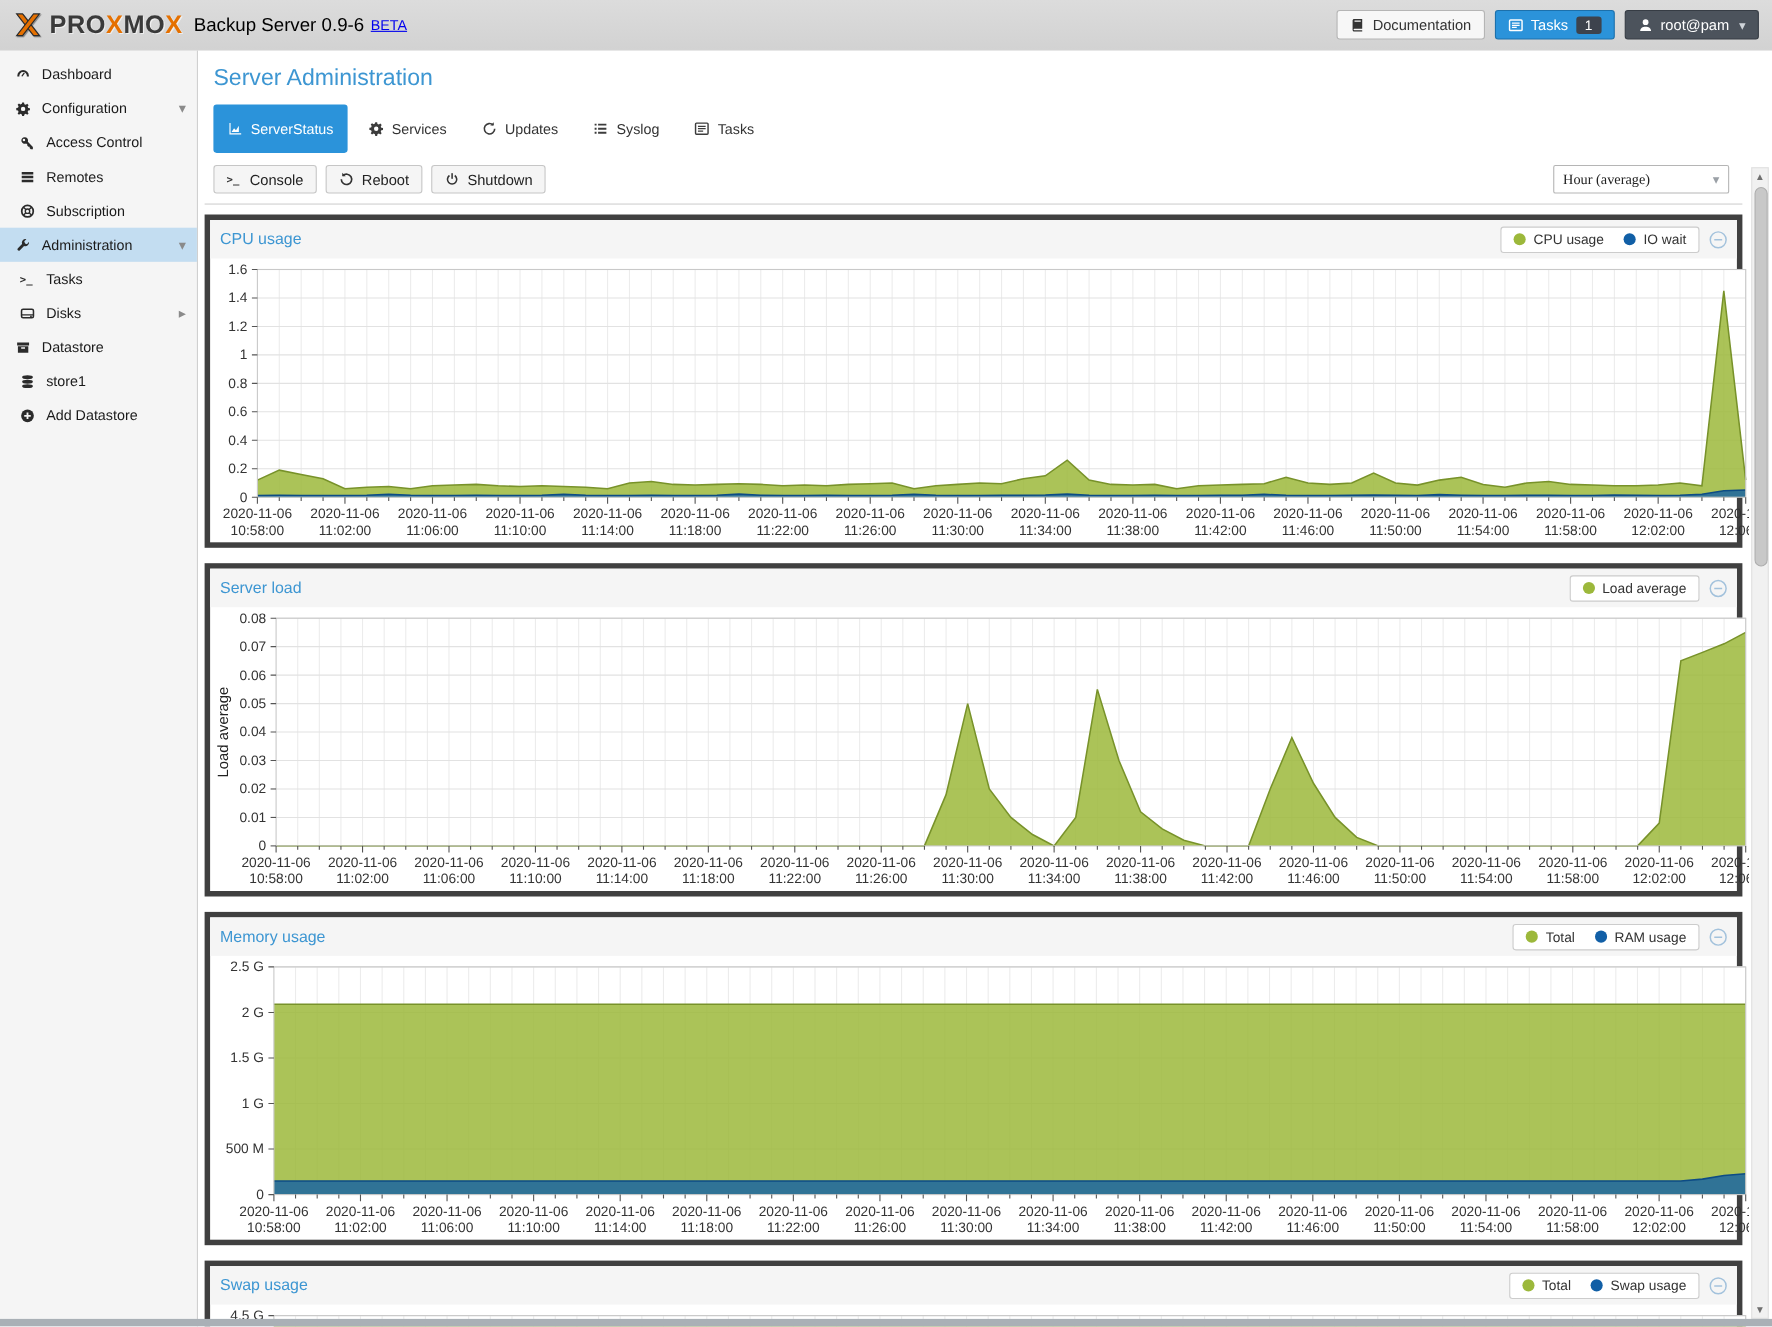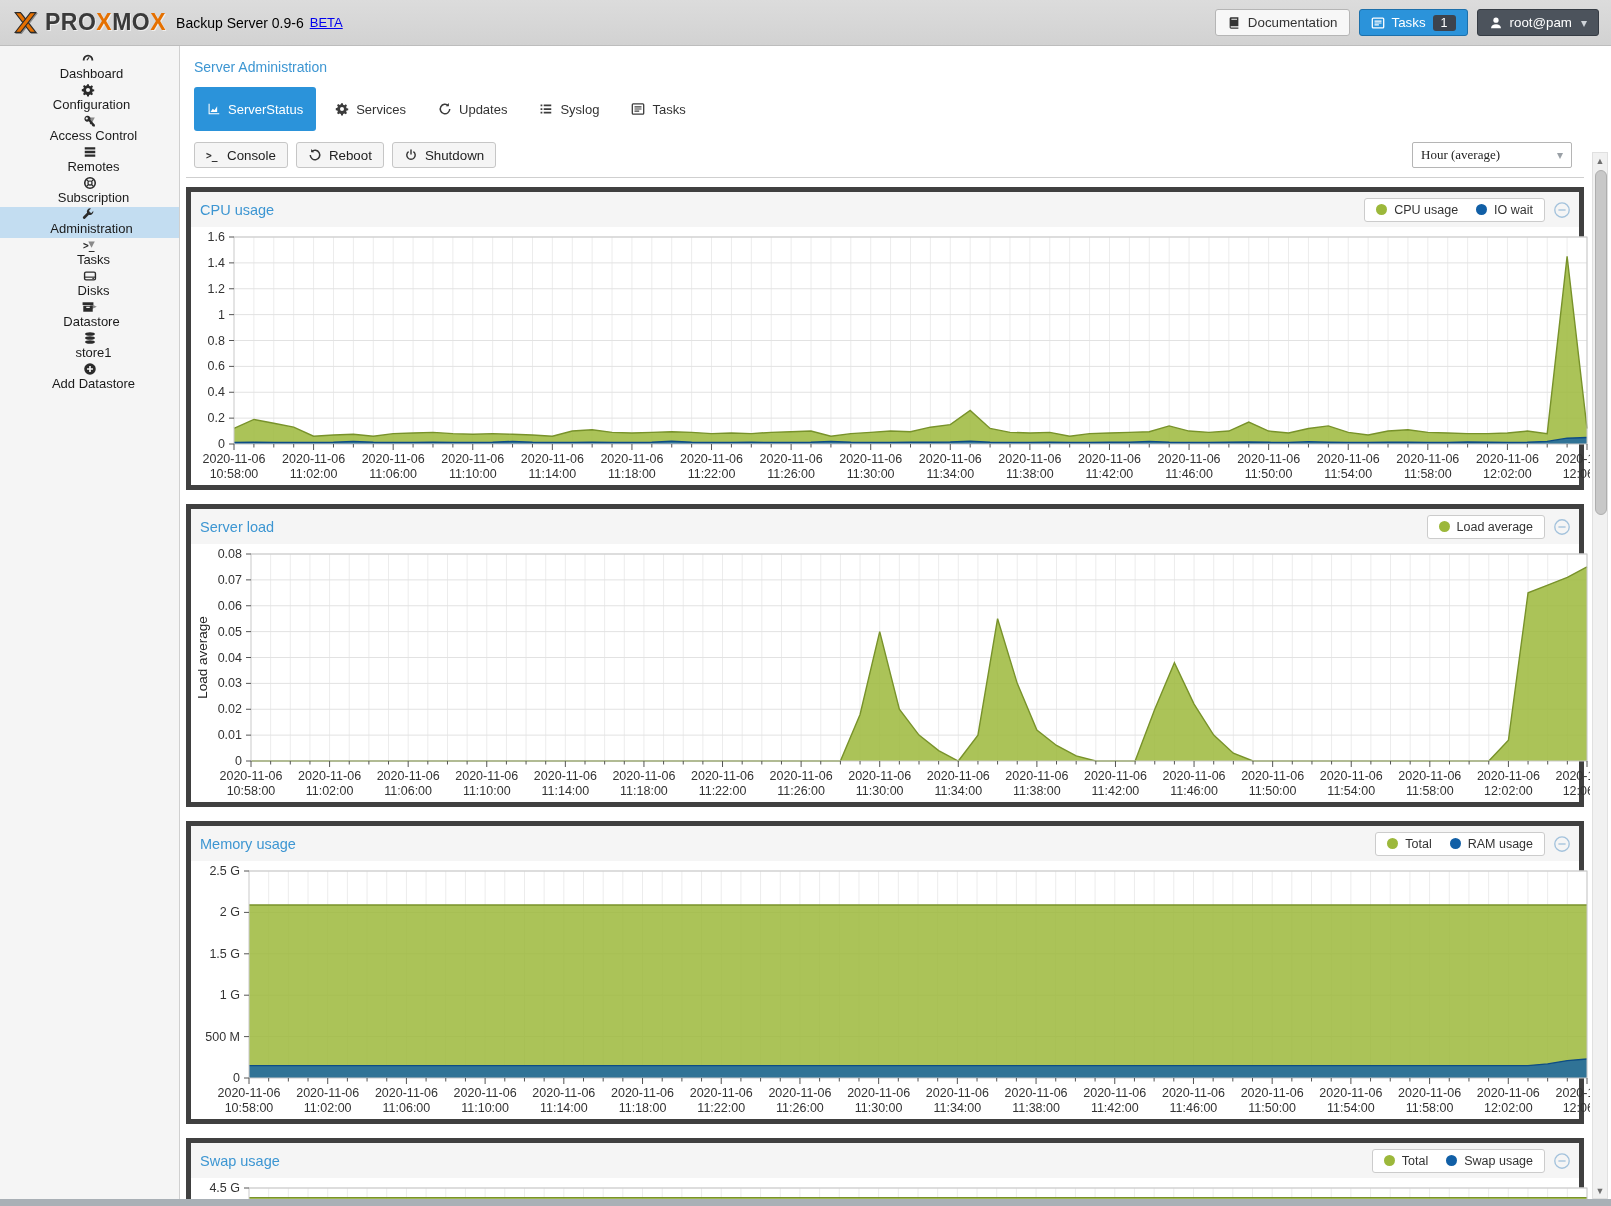--- a/index.html
+++ b/index.html
@@ -8,49 +8,49 @@
   .app { position:relative; width:1611px; height:1206px;border-radius:29px; }
 
   
   .topbar { height:46px; background:linear-gradient(#dcdcdc,#d2d2d2); border-bottom:1px solid #bdbdbd;
     display:flex; align-items:center; padding:0 12px; }
   .brand { display:flex; align-items:center; gap:6px; }
   .logo-x svg { display:block; filter:drop-shadow(1px 1px 0 rgba(0,0,0,.35)); }
   .brand-word { font-size:23px; font-weight:bold; letter-spacing:.5px; color:#3a3a3a;
     text-shadow:1px 1px 0 rgba(255,255,255,.6); }
   .brand-word .ox { color:#e57000; }
-  .product { margin-left:10px; font-size:14px; color:#000; }
+  .product { margin-left:10px; font-size:17px; color:#000; }
   .beta { margin-left:6px; font-size:13px; color:#0000ee; text-decoration:underline; cursor:pointer; }
   .topbar-right { margin-left:auto; display:flex; align-items:center; gap:9px; }
   .tb-btn { display:flex; align-items:center; gap:7px; height:27px; padding:0 11px;
     border-radius:3px; border:1px solid #b5b5b5; background:#f7f7f7; color:#333; cursor:pointer; }
   .tb-btn.blue { background:#2b93da; border-color:#1c70ab; color:#fff; }
   .tb-btn.dark { background:#4c535c; border-color:#363c44; color:#fff; }
   .badge { background:#3d434d; color:#fff; border-radius:3px; padding:1px 8px; font-size:12.5px; }
   .caret { font-size:12px; color:#cfd4d9; margin-left:2px; }
 
   
   .body-row { display:flex; height:1160px; }
   .sidebar { width:180px; background:#f5f5f5; border-right:1px solid #d0d0d0; padding-top:6px; flex:none; }
   .content { flex:1; background:#fff; padding:0 27px 0 6px; overflow:hidden; }
 
   
-  .nav-item { display:flex; align-items:center; height:31px; padding:0 8px 0 12px; cursor:pointer; color:#1a1a1a;flex-direction:column; }
+  .nav-item { display:flex; align-items:center; height:31px; padding:0 8px 0 12px; cursor:pointer; color:#1a1a1a; }
   .nav-item.lvl1 { padding-left:16px; }
   .nav-item.selected { background:#c3ddf1; }
   .nav-item .icn { width:18px; text-align:center; margin-right:8px; color:#2b2b2b; flex:none; }
   .nav-label { flex:1; }
   .expander { color:#8a8a8a; font-size:13px; padding:0 2px; }
 
   .icn { display:inline-flex; align-items:center; justify-content:center; line-height:0; }
   .icn svg { display:block; }
 
   
   .page-head { padding:13px 0 10px 8px; }
-  .page-title { font-size:14px; font-weight:normal; color:#3d96d2; }
+  .page-title { font-size:21px; font-weight:normal; color:#3d96d2; }
   .tabbar { display:flex; align-items:center; gap:6px; padding:2px 0 7px 8px; }
   .tab { display:flex; align-items:center; gap:7px; height:44px; padding:0 13px; border-radius:3px;
     color:#333; cursor:pointer; }
   .tab .icn { color:#3c3c3c; }
   .tab.active { background:#2b93da; color:#fff; }
   .tab.active .icn { color:#fff; }
   .toolbar { display:flex; align-items:center; gap:8px; padding:4px 0 9px 8px; border-bottom:1px solid #cfcfcf; }
   .tool-btn { display:flex; align-items:center; gap:7px; height:26px; padding:0 11px; background:#f5f5f5;
     border:1px solid #c6c6c6; border-radius:3px; color:#222; cursor:pointer; }
   .tool-btn .icn { color:#333; }

